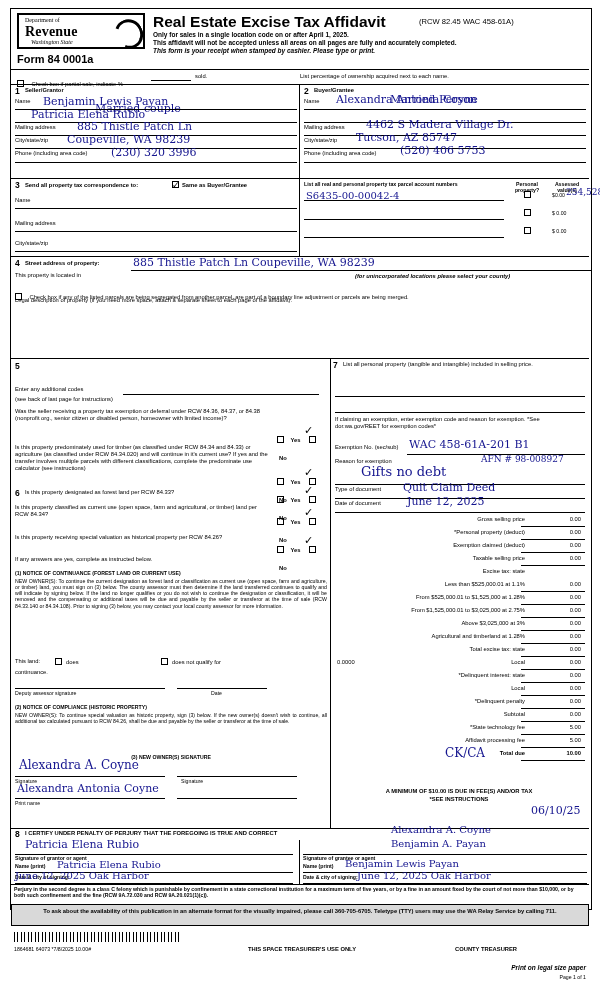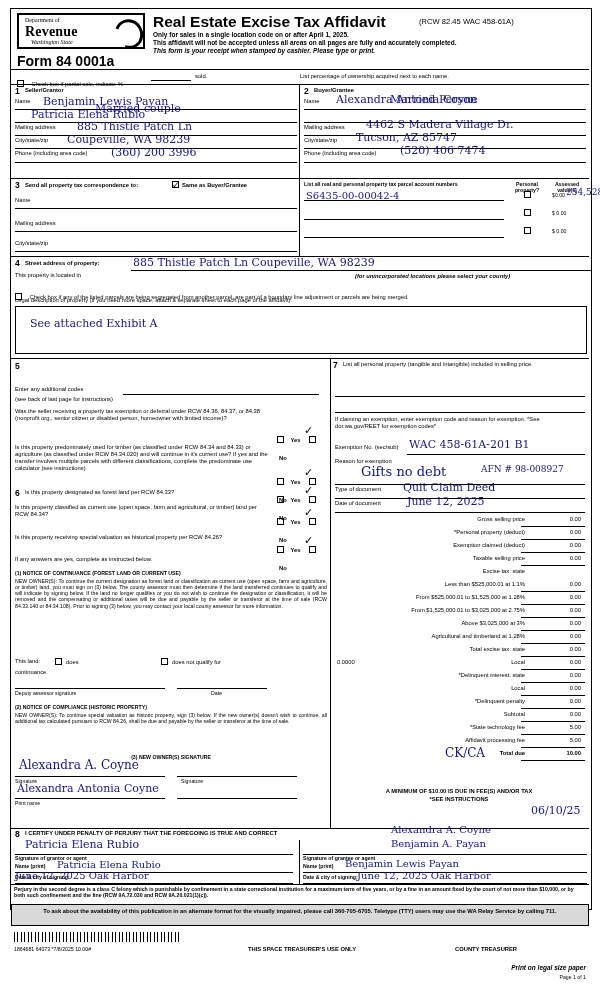--- a/index.html
+++ b/index.html
@@ -40,21 +40,21 @@
       <div class="abs" style="left:2px;top:2px;width:124px;height:32px;background:#fff;"></div>
       <div class="abs rev" style="left:8px;top:4px;font-size:6px;">Department of</div>
       <div class="abs rev b" style="left:8px;top:11px;font-size:14px;letter-spacing:.2px;">Revenue</div>
       <div class="abs rev i" style="left:14px;top:26px;font-size:6px;">Washington State</div>
       <div class="abs" style="left:98px;top:6px;width:22px;height:24px;border-radius:50%;border:3px solid #000;border-left-color:transparent;transform:rotate(-25deg);"></div>
     </div>
     <div class="abs md" style="left:408px;top:8px;">(RCW 82.45 WAC 458-61A)</div>
     <div class="abs sm b" style="left:142px;top:22px;">Only for sales in a single location code on or after April 1, 2025.</div>
     <div class="abs sm b" style="left:142px;top:30px;">This affidavit will not be accepted unless all areas on all pages are fully and accurately completed.</div>
     <div class="abs sm b i" style="left:142px;top:38px;">This form is your receipt when stamped by cashier. Please type or print.</div>
-    <div class="abs b" style="left:6px;top:44px;font-size:14px;">Form 84 0001a</div>
+    <div class="abs b" style="left:6px;top:44px;font-size:11px;">Form 84 0001a</div>
   </div>
 
   <div class="ln hln" style="left:11px;top:69px;width:578px;"></div>
   <div class="abs" style="left:17px;top:72px;">
     <span class="ck"></span>
     <span class="xs" style="margin-left:3px;">Check box if partial sale, indicate %</span>
     <span class="abs ln hln" style="left:134px;top:8px;width:40px;"></span>
     <span class="xs abs" style="left:178px;top:1px;">sold.</span>
   </div>
   <div class="abs xs" style="left:300px;top:73px;">List percentage of ownership acquired next to each name.</div>
@@ -74,21 +74,21 @@
 
     <div class="abs xs" style="left:4px;top:40px;">Mailing address</div>
     <div class="abs hw" style="left:66px;top:36px;font-size:11px;">885 Thistle Patch Ln</div>
     <div class="ln hln" style="left:4px;top:51px;width:282px;"></div>
 
     <div class="abs xs" style="left:4px;top:53px;">City/state/zip</div>
     <div class="abs hw" style="left:56px;top:49px;font-size:11px;">Coupeville, WA 98239</div>
     <div class="ln hln" style="left:4px;top:64px;width:282px;"></div>
 
     <div class="abs xs" style="left:4px;top:66px;">Phone (including area code)</div>
-    <div class="abs hw" style="left:100px;top:62px;font-size:11px;">(360) 200 3996</div>
+    <div class="abs hw" style="left:100px;top:62px;font-size:11px;">(230) 320 3996</div>
     <div class="ln hln" style="left:4px;top:78px;width:282px;"></div>
   </div>
 
   <div class="abs" style="left:300px;top:84px;width:289px;height:94px;">
     <div class="abs secnum" style="left:4px;top:2px;">2</div>
     <div class="abs xs b" style="left:14px;top:3px;">Buyer/Grantee</div>
     <div class="abs hw" style="left:90px;top:9px;font-size:11px;">Married Person</div>
 
     <div class="abs xs" style="left:4px;top:14px;">Name</div>
     <div class="abs hw" style="left:36px;top:9px;font-size:11px;">Alexandra Antonia Coyne</div>
@@ -97,21 +97,21 @@
 
     <div class="abs xs" style="left:4px;top:40px;">Mailing address</div>
     <div class="abs hw" style="left:66px;top:34px;font-size:11px;">4462 S Madera Village Dr.</div>
     <div class="ln hln" style="left:4px;top:51px;width:282px;"></div>
 
     <div class="abs xs" style="left:4px;top:53px;">City/state/zip</div>
     <div class="abs hw" style="left:56px;top:47px;font-size:11px;">Tucson, AZ  85747</div>
     <div class="ln hln" style="left:4px;top:64px;width:282px;"></div>
 
     <div class="abs xs" style="left:4px;top:66px;">Phone (including area code)</div>
-    <div class="abs hw" style="left:100px;top:60px;font-size:11px;">(520) 406 7474</div>
+    <div class="abs hw" style="left:100px;top:60px;font-size:11px;">(520) 406 5753</div>
     <div class="ln hln" style="left:4px;top:78px;width:282px;"></div>
   </div>
 
   <div class="ln hln" style="left:11px;top:178px;width:578px;"></div>
   <div class="ln vln" style="left:299px;top:178px;height:78px;"></div>
 
   <div class="abs" style="left:11px;top:178px;width:288px;height:78px;">
     <div class="abs secnum" style="left:4px;top:2px;">3</div>
     <div class="abs xs b" style="left:14px;top:4px;">Send all property tax correspondence to:</div>
     <span class="ck abs" style="left:161px;top:3px;background:#fff;"></span>
@@ -154,23 +154,20 @@
     <div class="ln hln" style="left:120px;top:14px;width:460px;"></div>
 
     <div class="abs xs" style="left:4px;top:16px;">This property is located in</div>
     <div class="abs xs b i" style="left:344px;top:17px;">(for unincorporated locations please select your county)</div>
 
     <div class="abs" style="left:4px;top:29px;width:570px;">
       <span class="ck"></span>
       <span class="xs" style="margin-left:3px;">Check box if any of the listed parcels are being segregated from another parcel, are part of a boundary line adjustment or parcels are being merged.</span>
     </div>
     <div class="abs xs" style="left:4px;top:41px;">Legal description of property (if you need more space, attach a separate sheet to each page of the affidavit).</div>
-    <div class="box" style="left:4px;top:50px;width:572px;height:48px;">
-      <div class="abs hw" style="left:14px;top:10px;font-size:11px;">See attached Exhibit A</div>
-    </div>
   </div>
 
   <div class="ln hln" style="left:11px;top:358px;width:578px;"></div>
   <div class="ln vln" style="left:330px;top:358px;height:470px;"></div>
 
   <div class="abs" style="left:11px;top:358px;width:319px;height:470px;">
     <div class="abs secnum" style="left:4px;top:3px;">5</div>
 
     <div class="abs xs" style="left:4px;top:28px;">Enter any additional codes</div>
     <div class="ln hln" style="left:112px;top:36px;width:196px;"></div>
@@ -257,21 +254,21 @@
   <div class="abs" style="left:331px;top:358px;width:258px;height:470px;">
     <div class="abs secnum" style="left:2px;top:2px;">7</div>
     <div class="abs xs" style="left:12px;top:3px;width:242px;">List all personal property (tangible and intangible) included in selling price.</div>
     <div class="ln hln" style="left:4px;top:38px;width:250px;"></div>
     <div class="ln hln" style="left:4px;top:54px;width:250px;"></div>
 
     <div class="abs xs" style="left:4px;top:58px;width:250px;">If claiming an exemption, enter exemption code and reason for exemption. *See dor.wa.gov/REET for exemption codes*</div>
     <div class="abs xs" style="left:4px;top:86px;">Exemption No. (sec/sub)</div>
     <div class="abs hw" style="left:78px;top:80px;font-size:11px;">WAC 458-61A-201 B1</div>
     <div class="ln hln" style="left:76px;top:96px;width:178px;"></div>
-    <div class="abs hw" style="left:150px;top:96px;font-size:9px;margin-top:10px;">AFN # 98-008927</div>
+    <div class="abs hw" style="left:150px;top:96px;font-size:9px;">AFN # 98-008927</div>
     <div class="abs xs" style="left:4px;top:100px;">Reason for exemption</div>
     <div class="abs hw" style="left:30px;top:106px;font-size:13px;">Gifts no debt</div>
     <div class="ln hln" style="left:4px;top:126px;width:250px;"></div>
 
     <div class="abs xs" style="left:4px;top:128px;">Type of document</div>
     <div class="abs hw" style="left:72px;top:123px;font-size:11px;">Quit Claim Deed</div>
     <div class="ln hln" style="left:4px;top:140px;width:250px;"></div>
     <div class="abs xs" style="left:4px;top:142px;">Date of document</div>
     <div class="abs hw" style="left:76px;top:137px;font-size:11px;">June 12, 2025</div>
     <div class="ln hln" style="left:4px;top:154px;width:250px;"></div>

